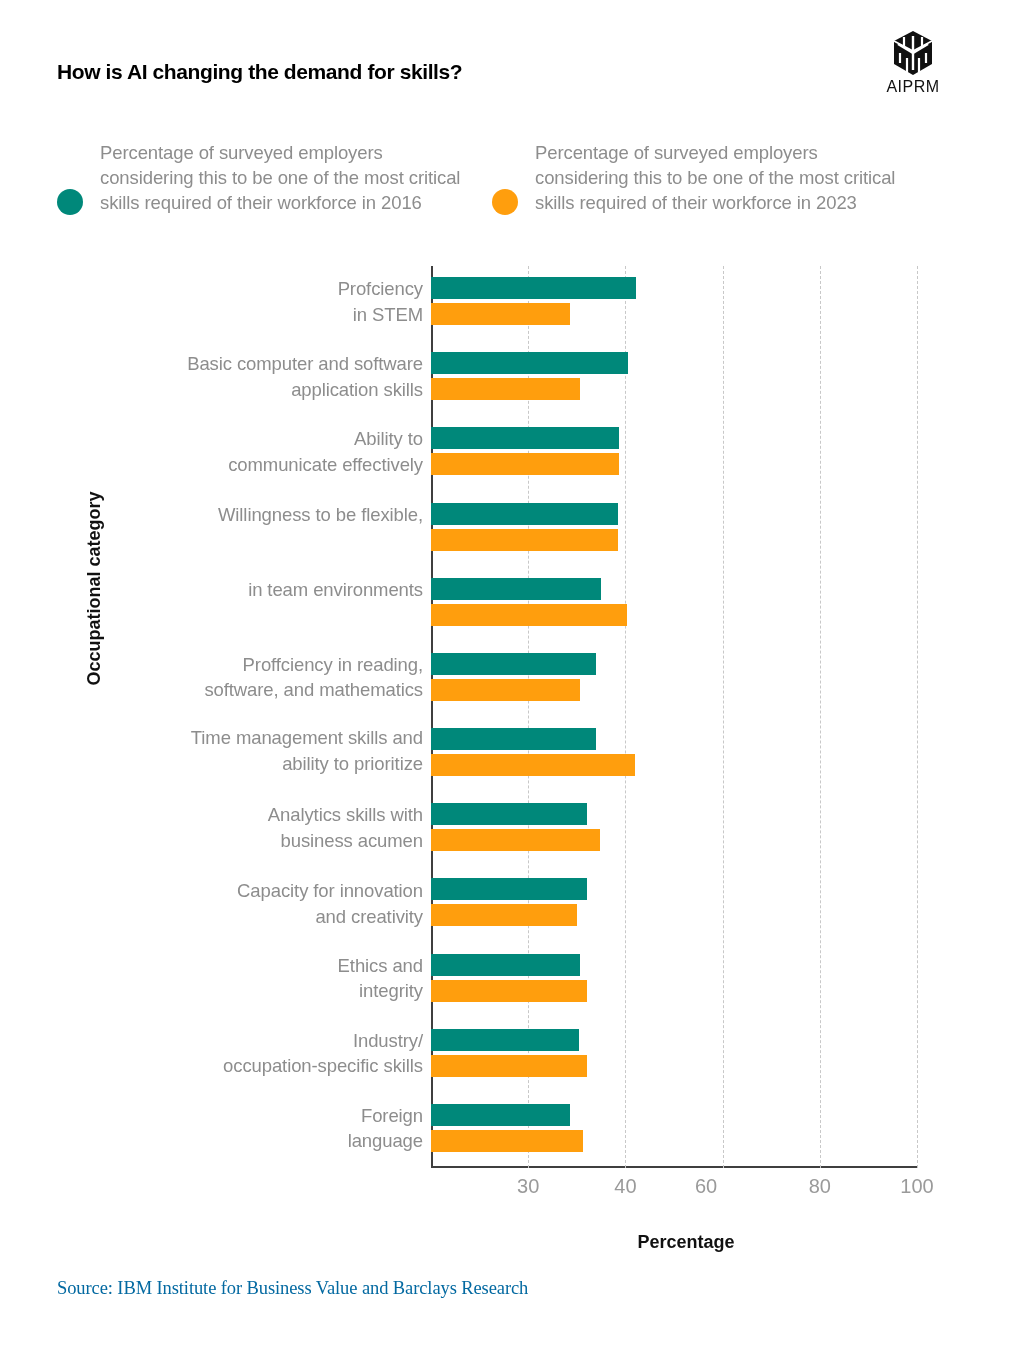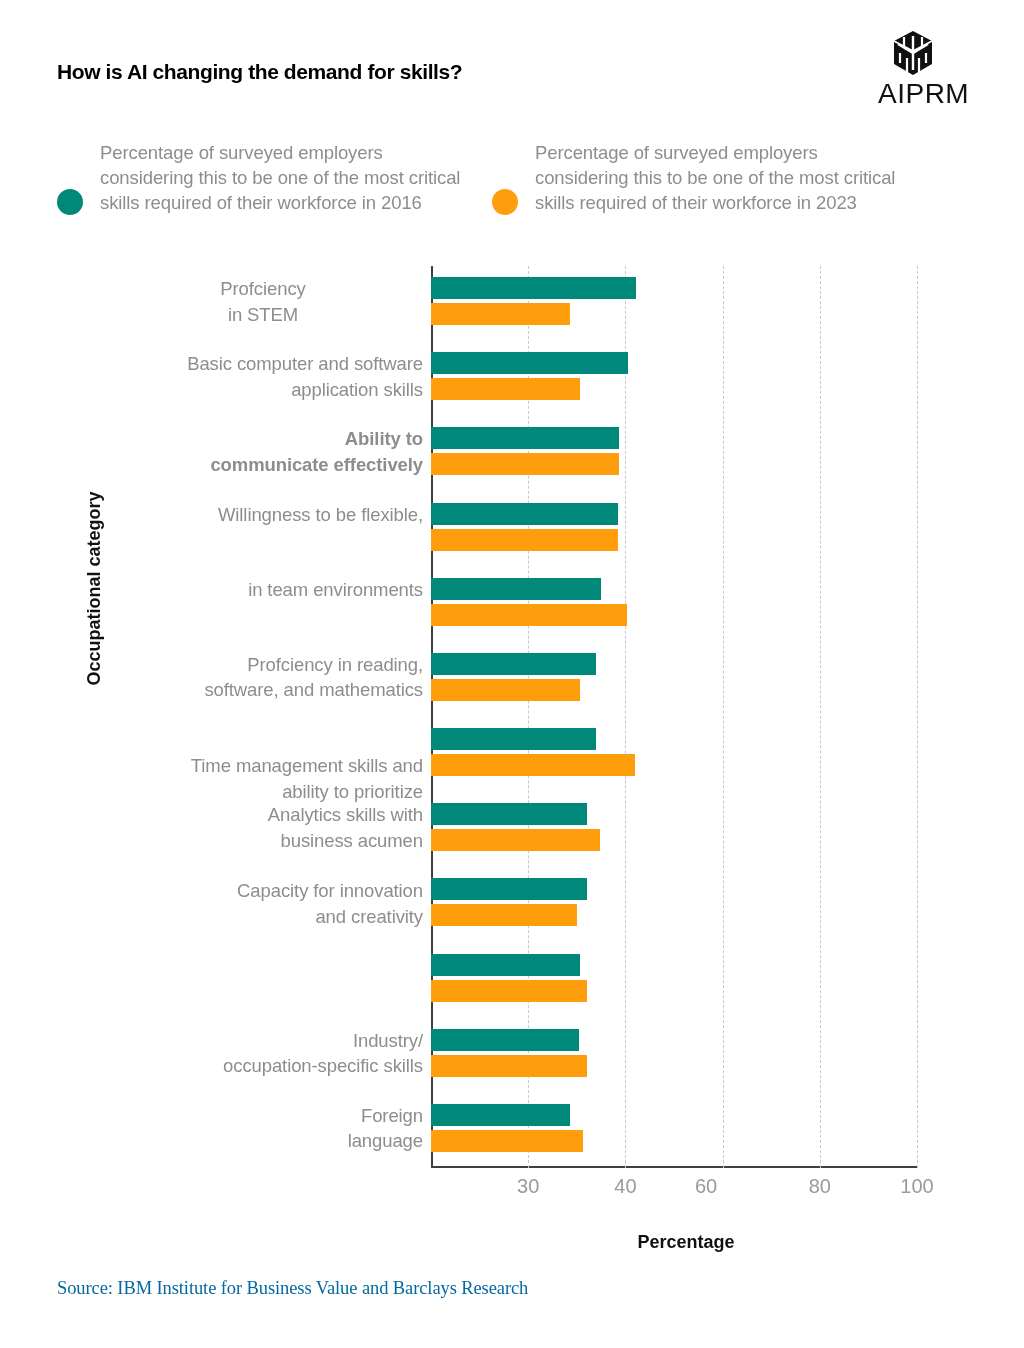--- a/index.html
+++ b/index.html
@@ -35,21 +35,21 @@
     width: 70px;
     text-align: center;
   }
   #brand-logo .logo-mark {
     display: block;
     margin: 0 auto;
   }
   #brand-logo .logo-word {
     display: block;
     margin-top: 2px;
-    font-size: 28px;
+    font-size: 16px;
     letter-spacing: 0.5px;
     color: #111111;
   }
 
   
   .legend-item {
     position: absolute;
     display: flex;
     align-items: flex-end;
     width: 420px;
@@ -217,53 +217,57 @@
   <span class="legend-swatch" style="background:#00887a"></span>
   <span class="legend-text">Percentage of surveyed employers considering this to be one of the most critical skills required of their workforce in 2016</span>
 </div>
 
 <div class="legend-item" id="legend-2023">
   <span class="legend-swatch" style="background:#ff9e0d"></span>
   <span class="legend-text">Percentage of surveyed employers considering this to be one of the most critical skills required of their workforce in 2023</span>
 </div>
 
 <div id="category-labels">
-    <div class="cat-label" style="top: 10px; text-align: center;">
+    <div class="cat-label" style="top: 10px;">
       <div>Profciency</div>
       <div>in STEM</div>
     </div>
     <div class="cat-label" style="top: 85.1667px;">
       <div>Basic computer and software</div>
       <div>application skills</div>
     </div>
-    <div class="cat-label" style="top: 160.333px; font-weight: bold;">
+    <div class="cat-label" style="top: 160.333px;">
       <div>Ability to</div>
       <div>communicate effectively</div>
     </div>
     <div class="cat-label" style="top: 235.5px;">
       <div>Willingness to be flexible,</div>
     </div>
     <div class="cat-label" style="top: 310.667px;">
       <div>in team environments</div>
     </div>
     <div class="cat-label" style="top: 385.833px;">
-      <div>Profciency in reading,</div>
+      <div>Proffciency in reading,</div>
       <div>software, and mathematics</div>
     </div>
-    <div class="cat-label" style="top: 487px;">
+    <div class="cat-label" style="top: 459px;">
       <div>Time management skills and</div>
       <div>ability to prioritize</div>
     </div>
     <div class="cat-label" style="top: 536.167px;">
       <div>Analytics skills with</div>
       <div>business acumen</div>
     </div>
     <div class="cat-label" style="top: 612px;">
       <div>Capacity for innovation</div>
       <div>and creativity</div>
+    </div>
+    <div class="cat-label" style="top: 686.5px;">
+      <div>Ethics and</div>
+      <div>integrity</div>
     </div>
     <div class="cat-label" style="top: 761.667px;">
       <div>Industry/</div>
       <div>occupation-specific skills</div>
     </div>
     <div class="cat-label" style="top: 836.833px;">
       <div>Foreign</div>
       <div>language</div>
     </div>
   </div>

